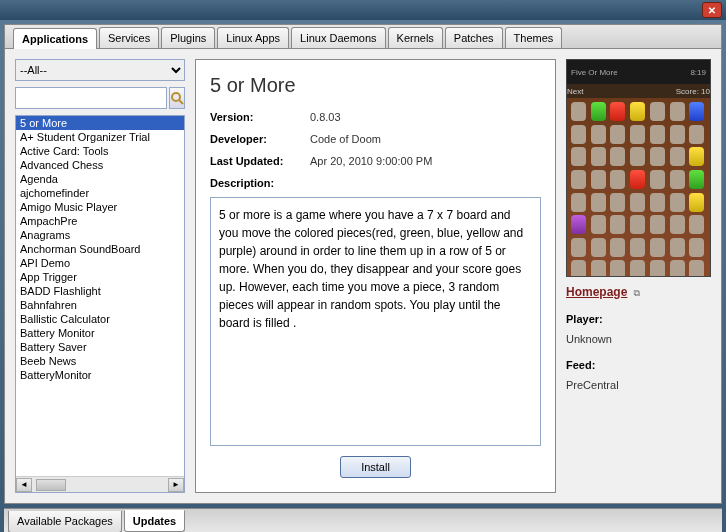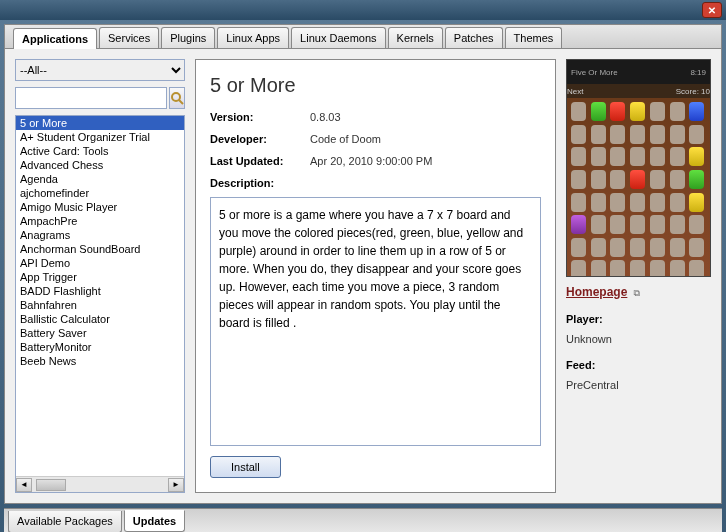--- a/index.html
+++ b/index.html
@@ -25,21 +25,21 @@
 .hscroll { height: 16px; background: #e8e8e8; border-top: 1px solid #ccc; display: flex; align-items: center; }
 .hscroll-btn { width: 16px; height: 14px; border: 1px solid #aaa; background: linear-gradient(#f0f0f0,#d0d0d0); font-size: 8px; display:flex; align-items:center; justify-content:center; }
 .hscroll-thumb { width: 30px; height: 12px; background: linear-gradient(#e0e0e0,#c0c0c0); border: 1px solid #aaa; margin-left: 4px; }
 .center-panel { flex: 1; background: #fff; border: 1px solid #888; padding: 14px; display: flex; flex-direction: column; overflow: hidden; }
 .app-title { font-size: 20px; font-weight: normal; color: #333; margin-bottom: 14px; font-family: "Trebuchet MS", Verdana, sans-serif; }
 .meta-row { display: flex; margin-bottom: 10px; font-size: 11px; }
 .meta-label { font-weight: bold; width: 100px; }
 .meta-value { color: #333; }
 .desc-label { font-weight: bold; font-size: 11px; margin-bottom: 8px; }
 .desc-box { flex: 1; border: 1px solid #96a8c8; padding: 8px; font-size: 12px; line-height: 1.5; overflow-y: scroll; background: #fff; font-family: "Trebuchet MS", Verdana, sans-serif; }
-.install-row { display: flex; justify-content: flex-start; padding-top: 10px; }
+.install-row { display: flex; justify-content: center; padding-top: 10px; }
 .install-btn { padding: 4px 20px; border: 1px solid #5070a0; background: linear-gradient(#f0f4fa, #d0dcf0); border-radius: 3px; font-size: 11px; cursor: pointer; }
 .right-panel { width: 145px; display: flex; flex-direction: column; gap: 8px; }
 .screenshot { width: 145px; height: 218px; background: #2a1810; border: 1px solid #444; position: relative; overflow: hidden; }
 .shot-header { height: 24px; background: #1a1a1a; color: #aaa; font-size: 8px; display: flex; align-items: center; padding: 0 4px; justify-content: space-between; }
 .shot-subheader { height: 14px; background: #3a2818; color: #ccc; font-size: 8px; display: flex; align-items: center; padding: 0 0; justify-content: space-between; }
 .grid-area { background: linear-gradient(#6a3a1a, #8a4a2a); padding: 4px; display: grid; grid-template-columns: repeat(7, 1fr); gap: 3px; height: 186px; }
 .cell { border-radius: 4px; background: #b0a090; width: 15px; height: 19px; }
 .cell.r { background: linear-gradient(#ff5040, #cc2010); }
 .cell.g { background: linear-gradient(#60e040, #30a020); }
 .cell.b { background: linear-gradient(#5080ff, #2040cc); }
@@ -101,23 +101,24 @@
               <div class="listbox-item">ajchomefinder</div>
               <div class="listbox-item">Amigo Music Player</div>
               <div class="listbox-item">AmpachPre</div>
               <div class="listbox-item">Anagrams</div>
               <div class="listbox-item">Anchorman SoundBoard</div>
               <div class="listbox-item">API Demo</div>
               <div class="listbox-item">App Trigger</div>
               <div class="listbox-item">BADD Flashlight</div>
               <div class="listbox-item">Bahnfahren</div>
               <div class="listbox-item">Ballistic Calculator</div>
+              <div class="listbox-item">Battery Monitor</div>
               <div class="listbox-item">Battery Saver</div>
+              <div class="listbox-item">Beeb News</div>
               <div class="listbox-item">BatteryMonitor</div>
-              <div class="listbox-item">Beeb News</div>
             </div>
           <div class="hscroll">
             <div class="hscroll-btn">◄</div>
             <div class="hscroll-thumb"></div>
             <div style="flex:1"></div>
             <div class="hscroll-btn">►</div>
           </div>
         </div>
       </div>
 

